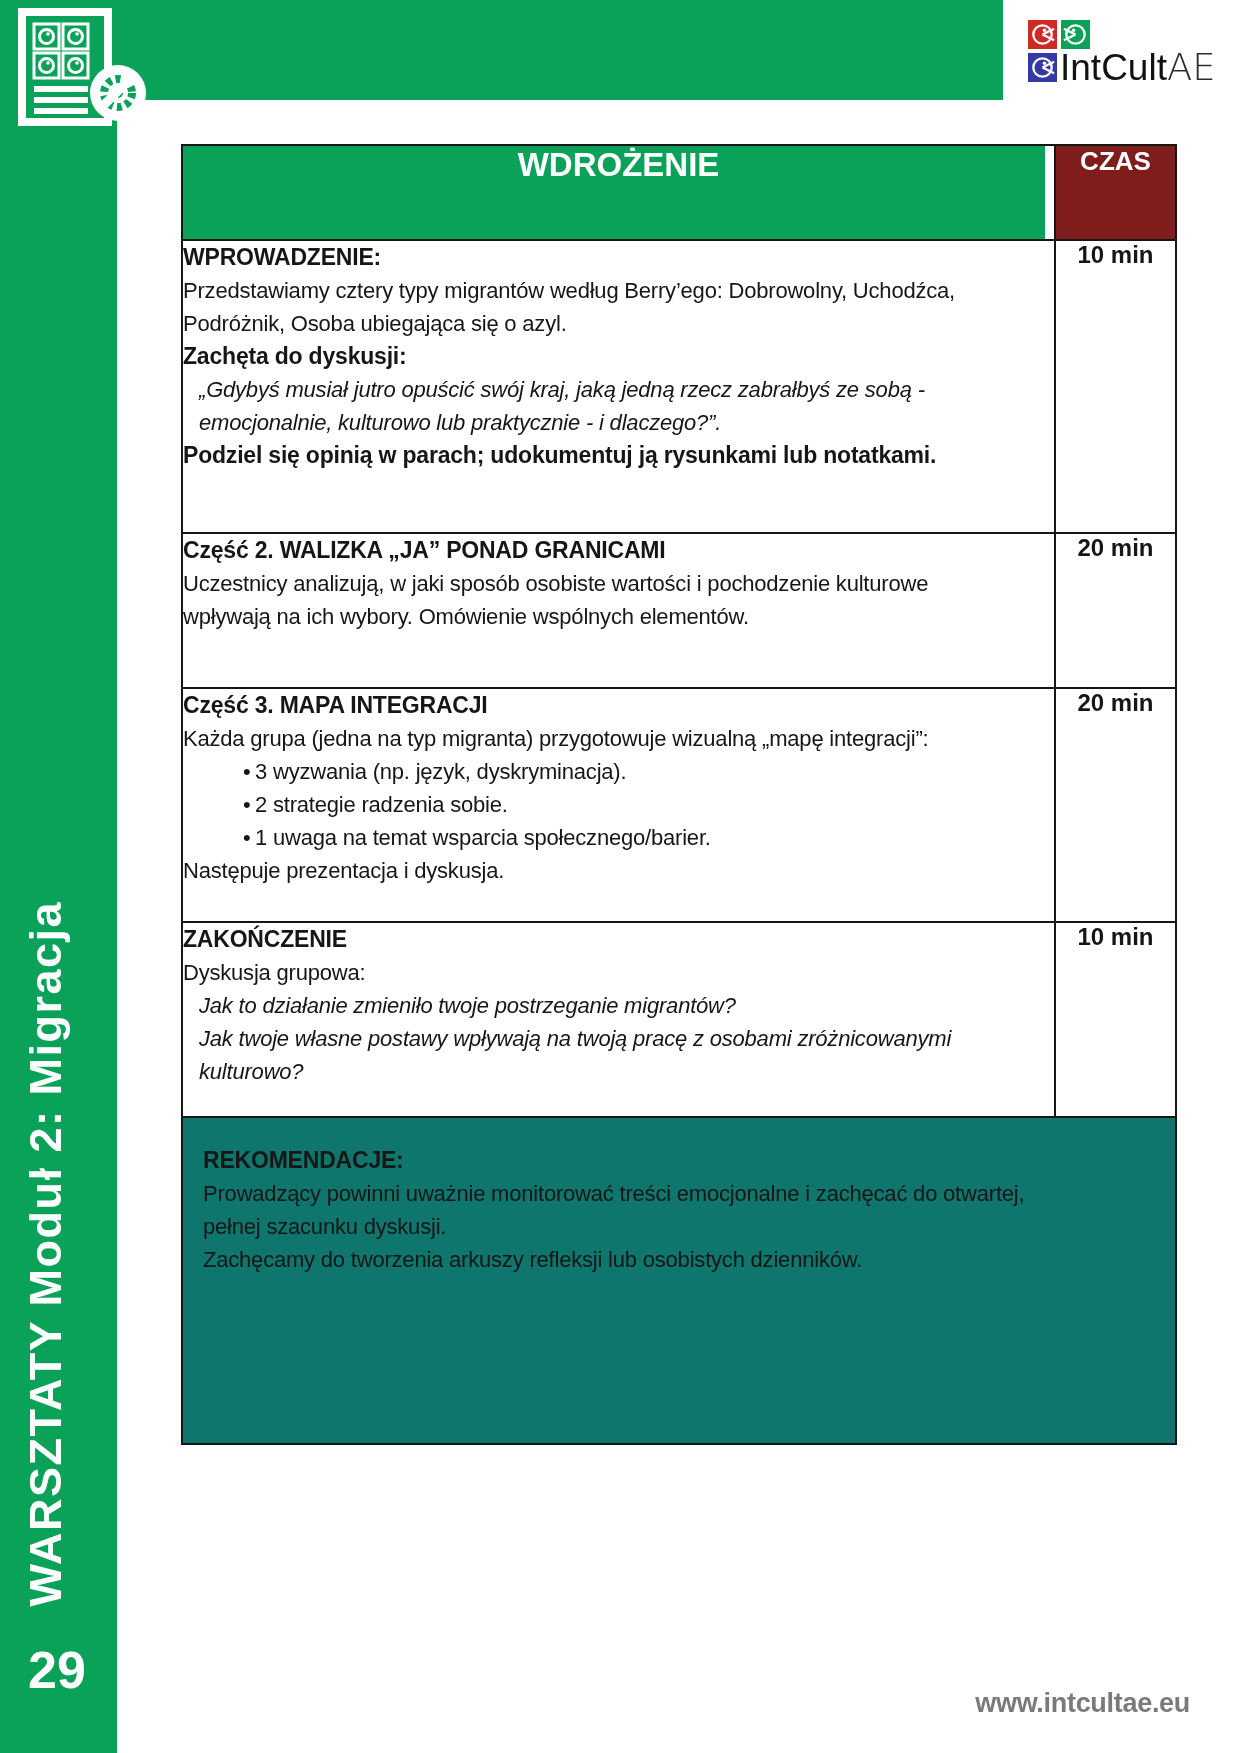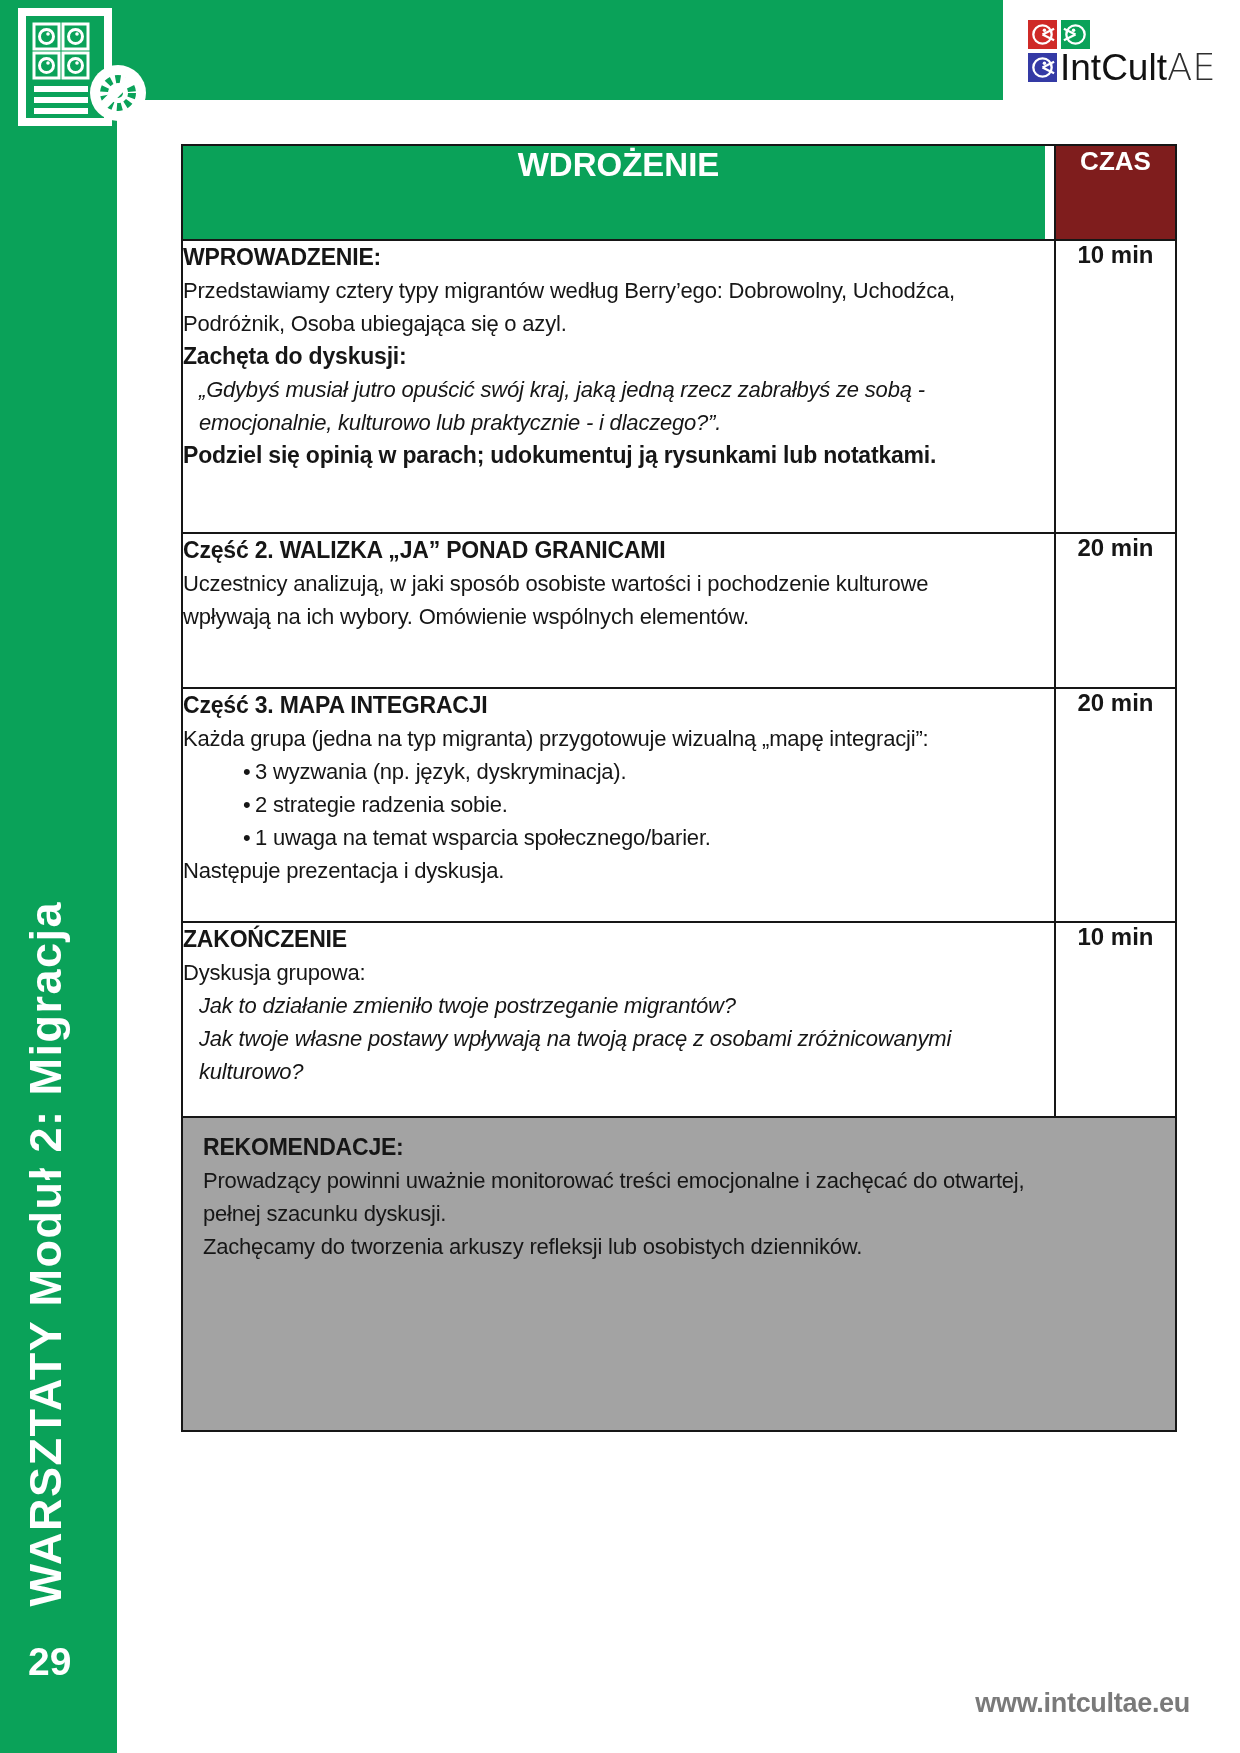--- a/index.html
+++ b/index.html
@@ -35,21 +35,21 @@
   .brand-text .l{font-weight:200;color:#2e2e2e;font-family:"DejaVu Sans",sans-serif;}
   
   .side-label{
     position:absolute;left:20px;bottom:146px;
     writing-mode:vertical-rl;transform:rotate(180deg);
     color:#ffffff;font-weight:700;font-size:45px;letter-spacing:1.5px;
     white-space:nowrap;
   }
   .page-number{
     position:absolute;left:28px;top:1640px;
-    color:#ffffff;font-weight:700;font-size:39px;text-align:center;
+    color:#ffffff;font-weight:700;font-size:52px;text-align:center;
   }
   
   table.schedule{
     position:absolute;left:181px;top:144px;width:992px;
     border-collapse:collapse;table-layout:fixed;
   }
   table.schedule td,table.schedule th{
     border:2px solid #161616;vertical-align:top;padding:0;
   }
   th.head-main{
@@ -61,21 +61,21 @@
     text-align:center;vertical-align:middle;
   }
   td.cell-activity{padding:11px 20px 8px 20px;}
   td.cell-time{
     vertical-align:middle;text-align:center;font-weight:700;font-size:24px;white-space:nowrap;
   }
   tbody tr:nth-child(1) td{height:291px;}
   tbody tr:nth-child(2) td{height:153px;}
   tbody tr:nth-child(3) td{height:232px;}
   tbody tr:nth-child(4) td{height:193px;}
-  tr.rek-row td{height:171px;background:#a3a3a3;padding:13px 20px 8px 20px;}
+  tr.rek-row td{height:171px;background:#0f766e;padding:26px 20px 8px 20px;}
   .p{font-size:22px;line-height:33px;letter-spacing:-0.2px;max-width:832px;margin:0;}
   .p.bold{font-weight:700;font-size:23px;}
   .p.italic{font-style:italic;padding-left:16px;}
   .p.bullet{padding-left:72px;position:relative;}
   .p.bullet::before{content:"\2022";position:absolute;left:60px;}
   
   .footer-url{
     position:absolute;right:50px;top:1688px;
     font-weight:700;font-size:27px;color:#7a7a7a;letter-spacing:-0.3px;
   }

